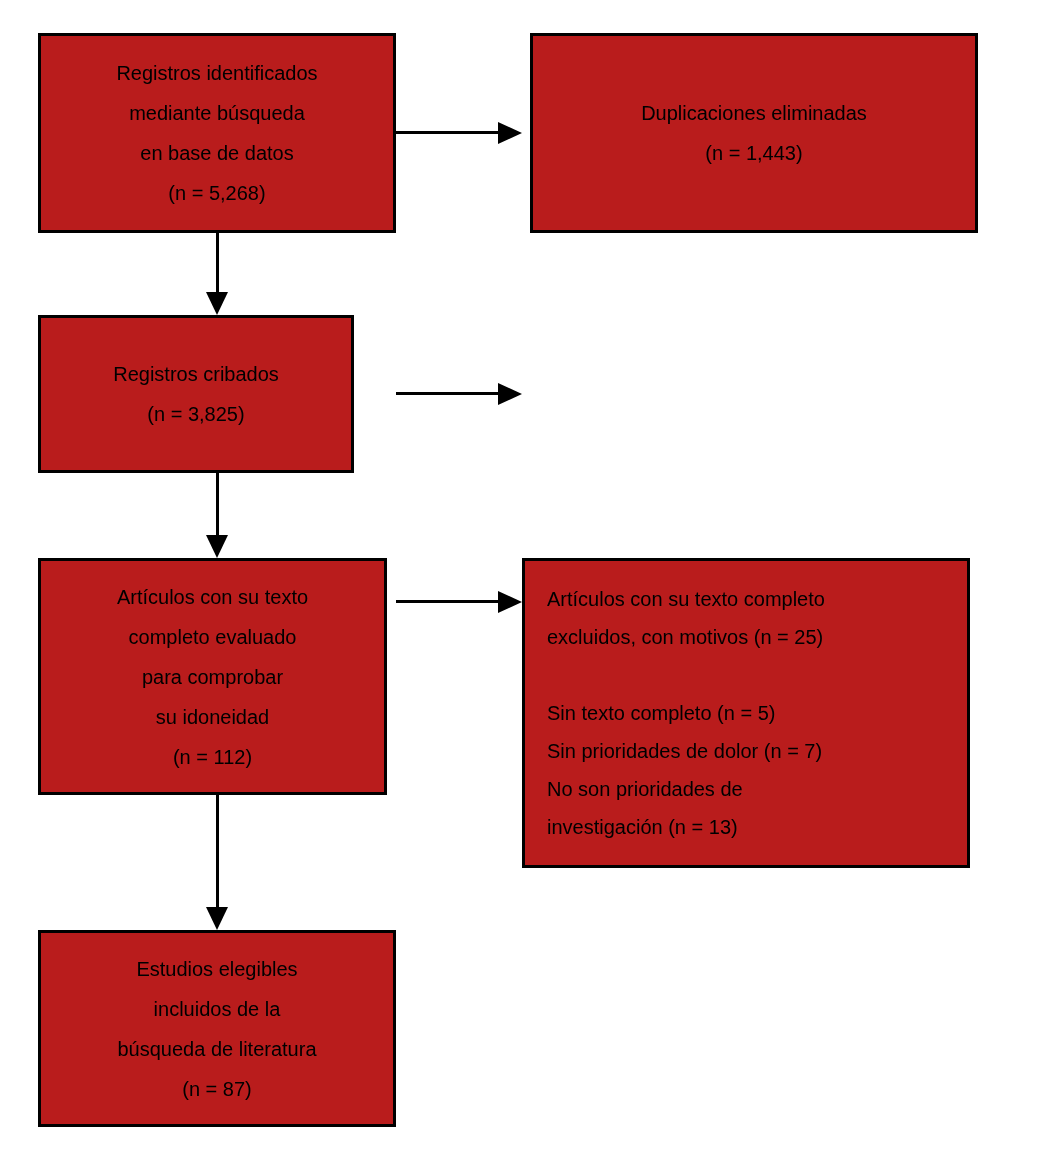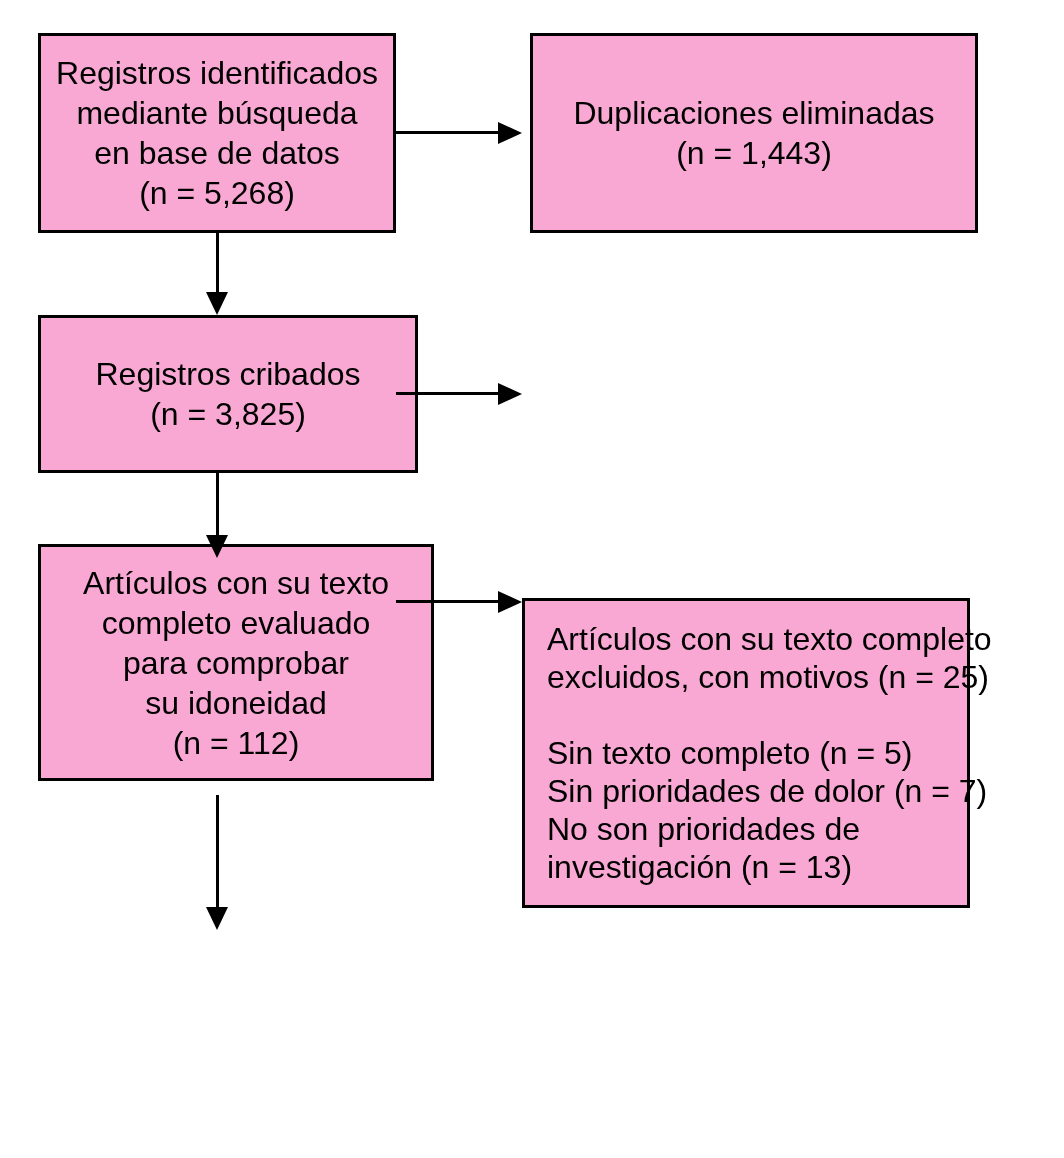--- a/index.html
+++ b/index.html
@@ -13,43 +13,42 @@
     height: 1158px;
     background: #ffffff;
     font-family: "Liberation Sans", "DejaVu Sans", sans-serif;
     color: #000000;
     overflow: hidden;
   }
   .box {
     position: absolute;
     box-sizing: border-box;
     border: 3px solid #000000;
-    background: #f9a8d4;
+    background: #b91c1c;
     display: flex;
     align-items: center;
     justify-content: center;
     text-align: center;
     white-space: pre;
-    font-size: 32px;
+    font-size: 20px;
     line-height: 40px;
     color: #000000;
   }
   #box-identified { left: 38px;  top: 33px;  width: 358px; height: 200px; }
   #box-duplicates { left: 522px; top: 33px;  width: 448px; height: 200px; margin-left: 8px; }
-  #box-screened   { left: 38px;  top: 315px; width: 380px; height: 158px; }
+  #box-screened   { left: 38px;  top: 315px; width: 316px; height: 158px; }
   #box-title-excluded { left: 522px; top: 315px; width: 448px; height: 158px; }
-  #box-fulltext   { left: 38px;  top: 544px; width: 396px; height: 237px; }
+  #box-fulltext   { left: 38px;  top: 558px; width: 349px; height: 237px; }
   #box-fulltext-excluded {
     left: 522px; top: 558px; width: 448px; height: 310px;
     justify-content: flex-start;
     text-align: left;
     padding-left: 22px;
     padding-right: 20px;
     line-height: 38px;
-    margin-top: 40px;
   }
   #box-included   { left: 38px;  top: 930px; width: 358px; height: 197px; }
 
   
   .vshaft {
     position: absolute;
     width: 3px;
     background: #000000;
   }
   .hshaft {
@@ -111,20 +110,24 @@
 (n = 112)</div>
 
   <div class="box" id="box-fulltext-excluded">Artículos con su texto completo
 excluidos, con motivos (n = 25)
 
 Sin texto completo (n = 5)
 Sin prioridades de dolor (n = 7)
 No son prioridades de
 investigación (n = 13)</div>
 
+  <div class="box" id="box-included">Estudios elegibles
+incluidos de la
+búsqueda de literatura
+(n = 87)</div>
 
   <div class="vshaft" id="varrow1-shaft"></div>
   <div class="head-down" id="varrow1-head"></div>
 
   <div class="vshaft" id="varrow2-shaft"></div>
   <div class="head-down" id="varrow2-head"></div>
 
   <div class="vshaft" id="varrow3-shaft"></div>
   <div class="head-down" id="varrow3-head"></div>
 

